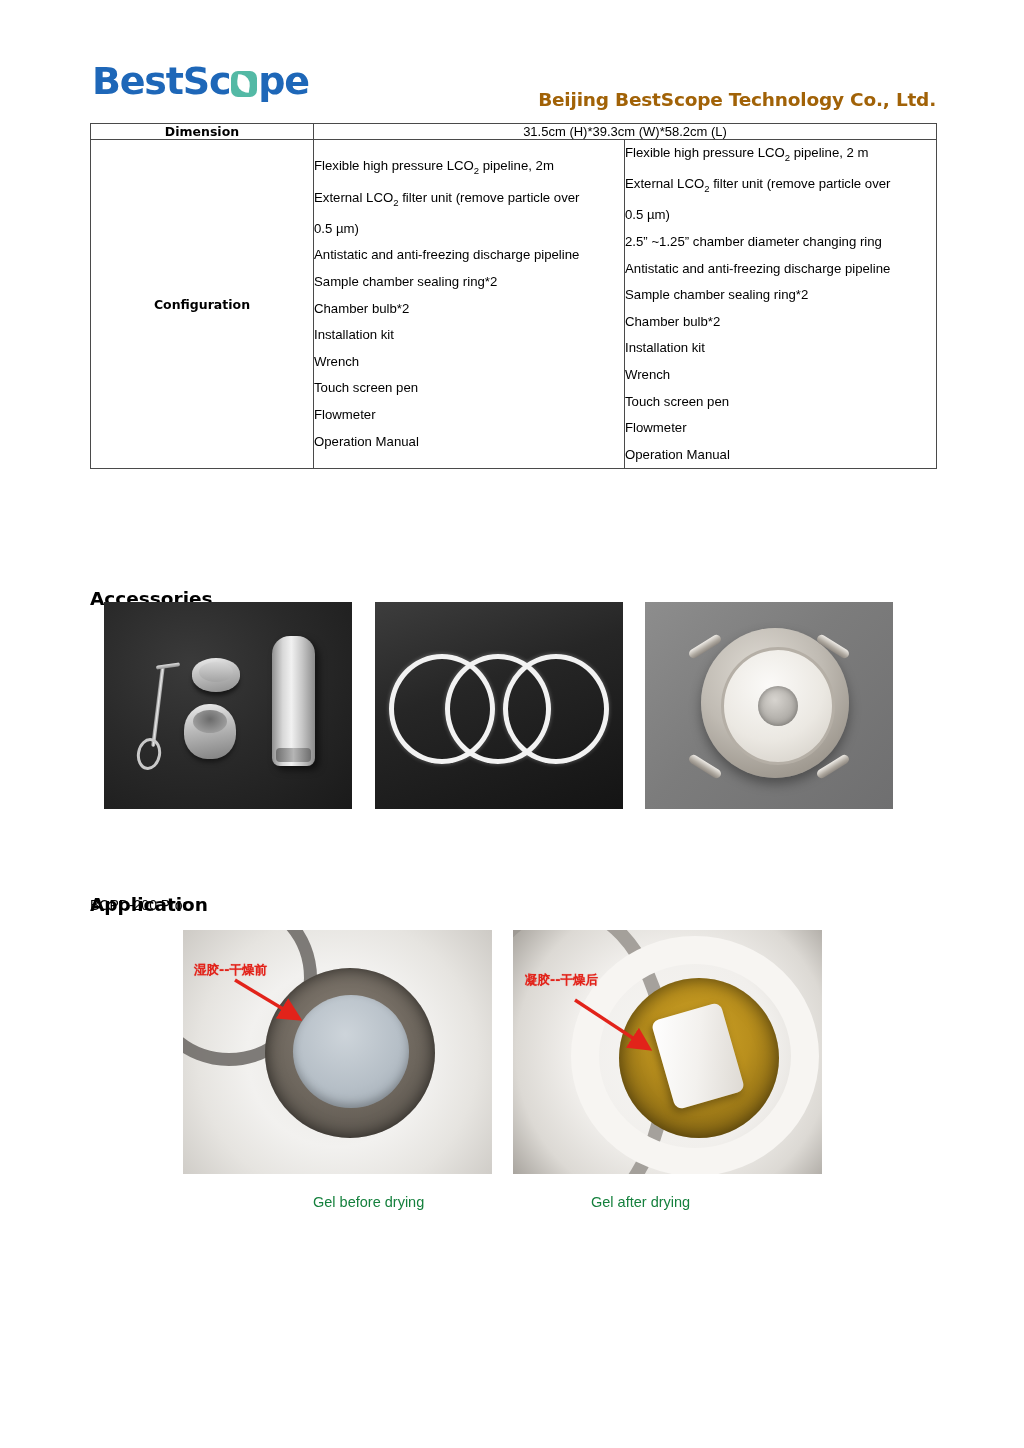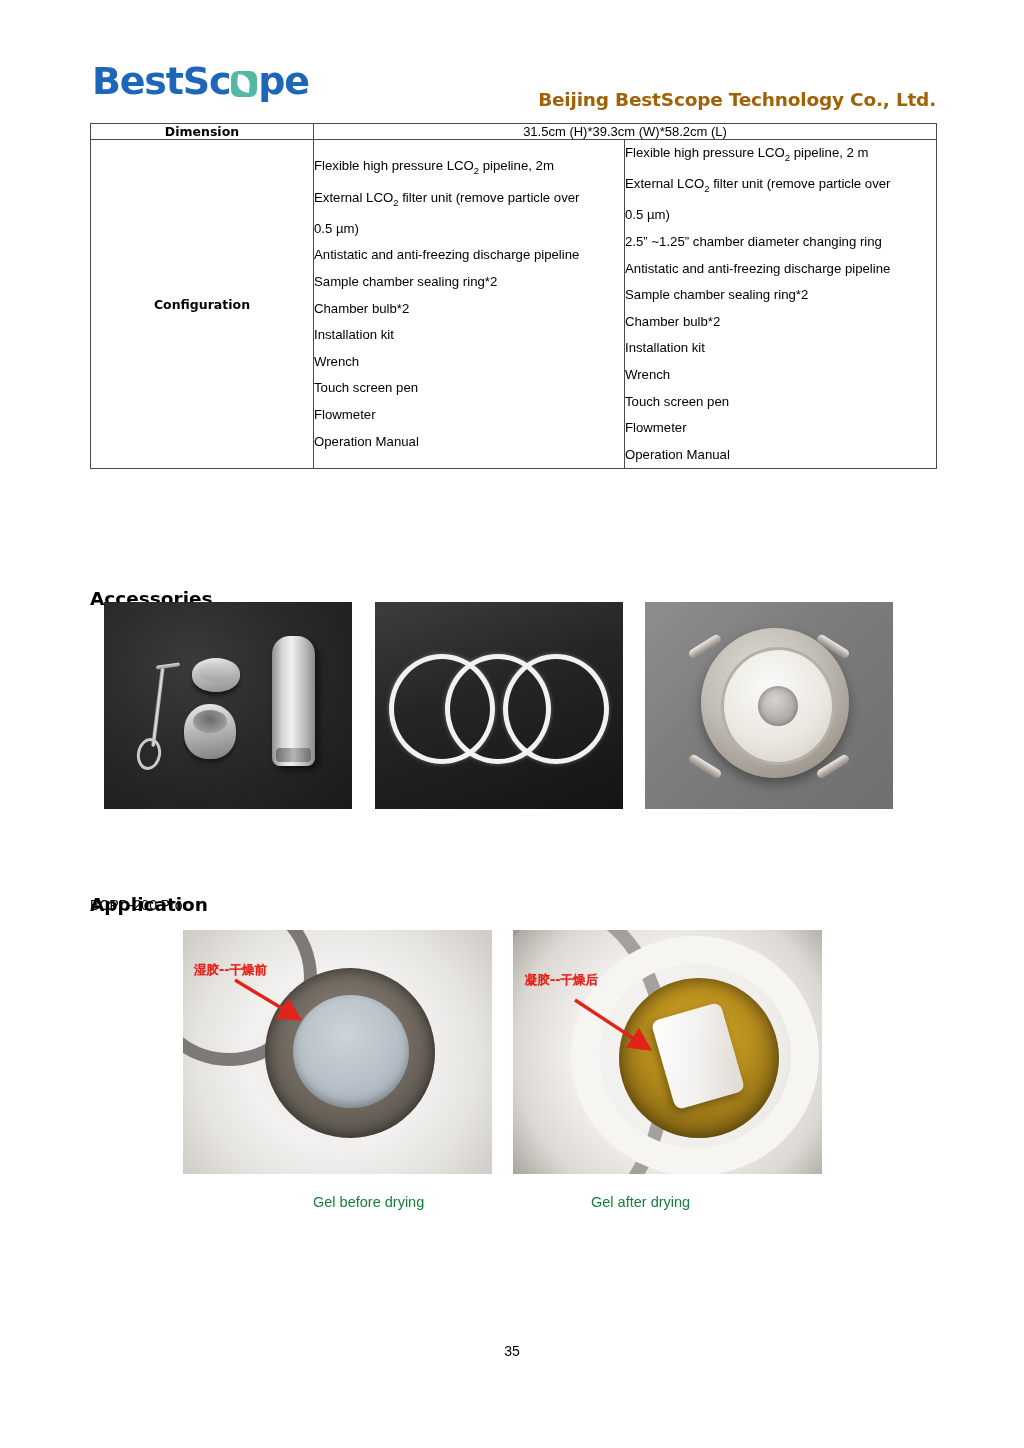--- a/index.html
+++ b/index.html
@@ -525,15 +525,14 @@
         </marker>
       </defs>
       <line x1="62" y1="70" x2="135" y2="118" stroke="#e2231a" stroke-width="3.4" marker-end="url(#ah2)"></line>
     </svg>
     <div class="annot" id="annot-2">凝胶--干燥后</div>
   </div>
 
   <div class="caption" id="caption-1">Gel before drying</div>
   <div class="caption" id="caption-2">Gel after drying</div>
 
-  <div class="page-number">35</div>
 
 </div>
 
 </body></html>

